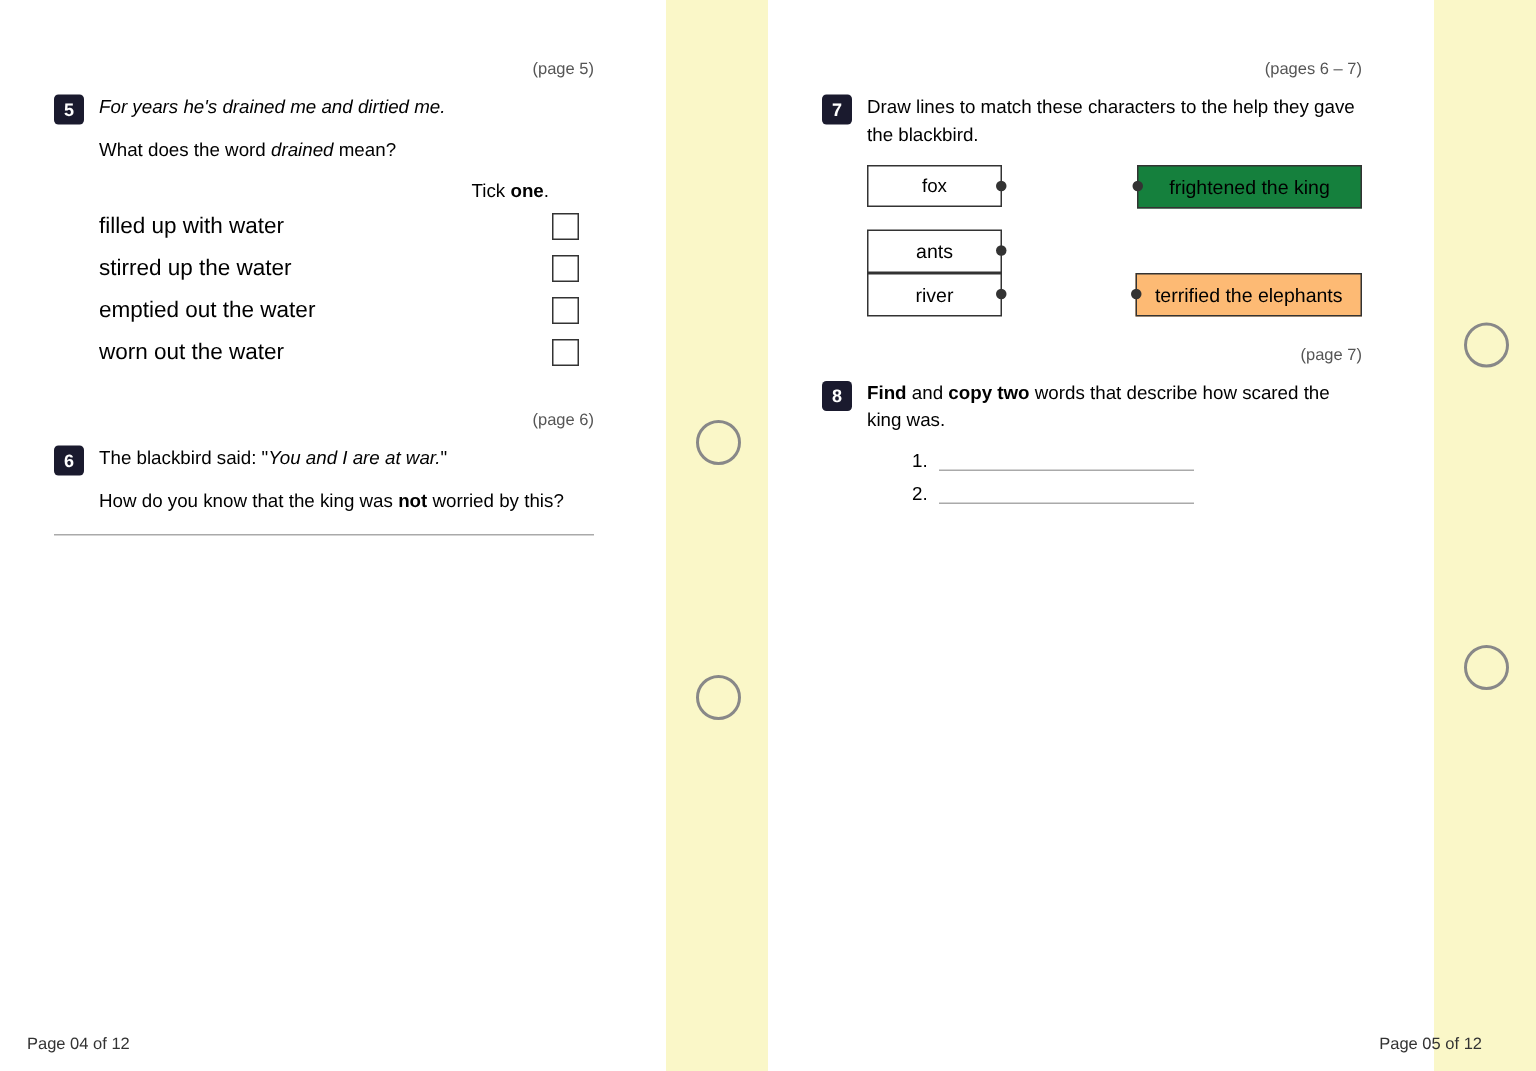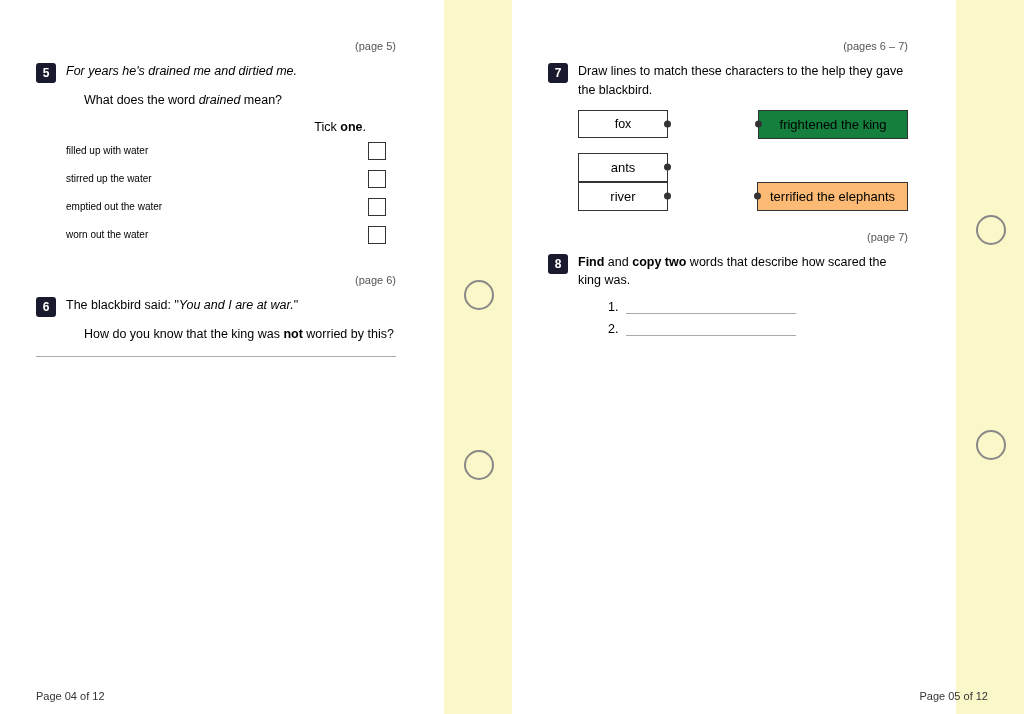--- a/index.html
+++ b/index.html
@@ -80,21 +80,21 @@
       flex: 1;
       padding-right: 80px;
     }
     .q-text em {
       font-style: italic;
     }
     .q-text strong {
       font-weight: bold;
     }
     .sub-question {
-      margin-left: 48px;
+      margin-left: 30px;
       margin-top: 6px;
       font-size: 12.5px;
       line-height: 1.5;
       padding-right: 80px;
     }
     .tick-instruction {
       text-align: right;
       margin: 10px 30px 8px 30px;
       font-size: 12.5px;
       padding-right: 80px;
@@ -103,21 +103,21 @@
       margin-left: 30px;
       padding-right: 90px;
     }
     .tick-option {
       display: flex;
       align-items: center;
       justify-content: space-between;
       margin-bottom: 10px;
     }
     .tick-option-label {
-      font-size: 10px;
+      font-size: 15px;
     }
     .tick-box {
       width: 18px;
       height: 18px;
       border: 1.5px solid #333;
       background: white;
       flex-shrink: 0;
     }
     .divider-line {
       border: none;
@@ -168,21 +168,21 @@
       display: inline-block;
       height: 14px;
     }
     .page-footer {
       position: absolute;
       bottom: 12px;
       font-size: 11px;
       color: #333;
     }
     .page-footer-left {
-      left: 36px;
+      left: 18px;
     }
     .page-footer-right {
       right: 36px;
     }
   </style>
 </head>
 <body>
 
 <div class="spread">
 

